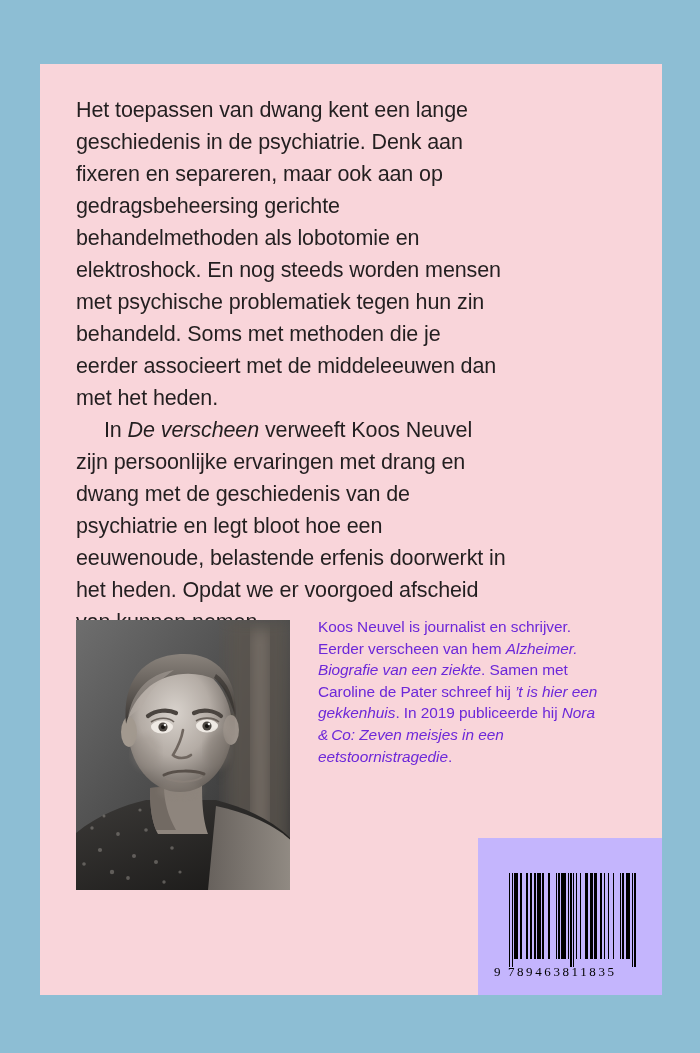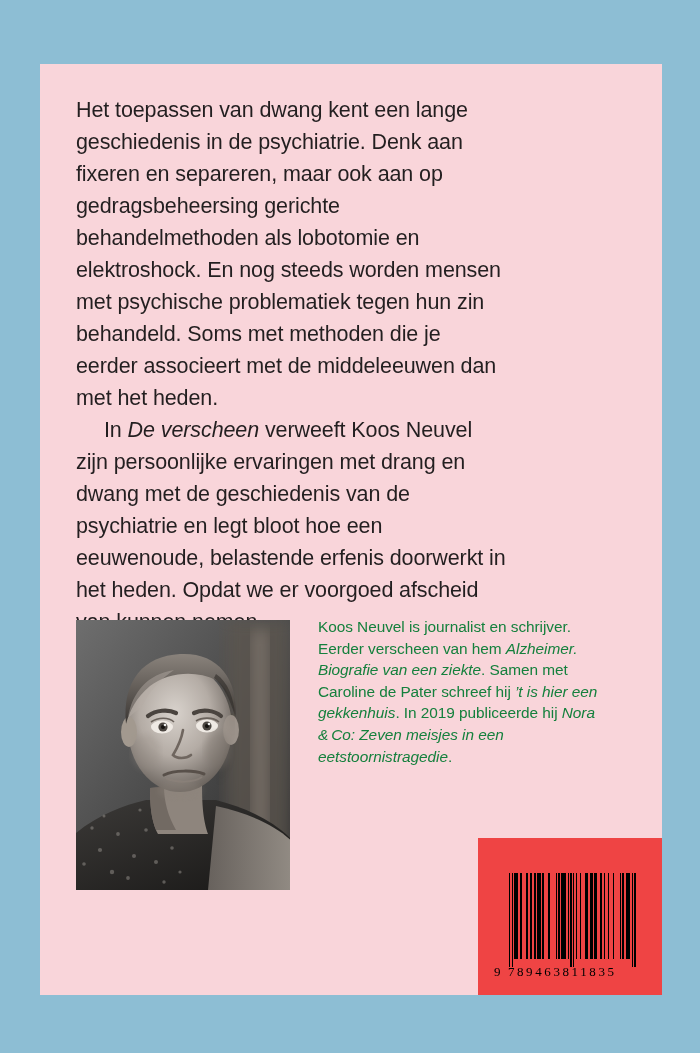--- a/index.html
+++ b/index.html
@@ -65,35 +65,35 @@
     overflow: hidden;
     background: #4a4a4a;
   }
   #author-photo svg { display: block; }
 
   #bio {
     position: absolute;
     left: 278px;
     top: 552px;
     width: 290px;
-    color: #15803d;
+    color: #6d28d9;
     font-size: 15.4px;
     line-height: 21.6px;
     letter-spacing: -0.05px;
   }
   #bio .para { margin: 0; white-space: pre-wrap; }
 
   
   #barcode-block {
     position: absolute;
     left: 438px;
     top: 774px;
     width: 184px;
     height: 157px;
-    background: #ef4444;
+    background: #c4b5fd;
   }
   #barcode-bars {
     position: absolute;
     left: 31px;
     top: 35px;
     width: 127px;
     height: 94px;
     display: flex;
     align-items: flex-start;
   }

